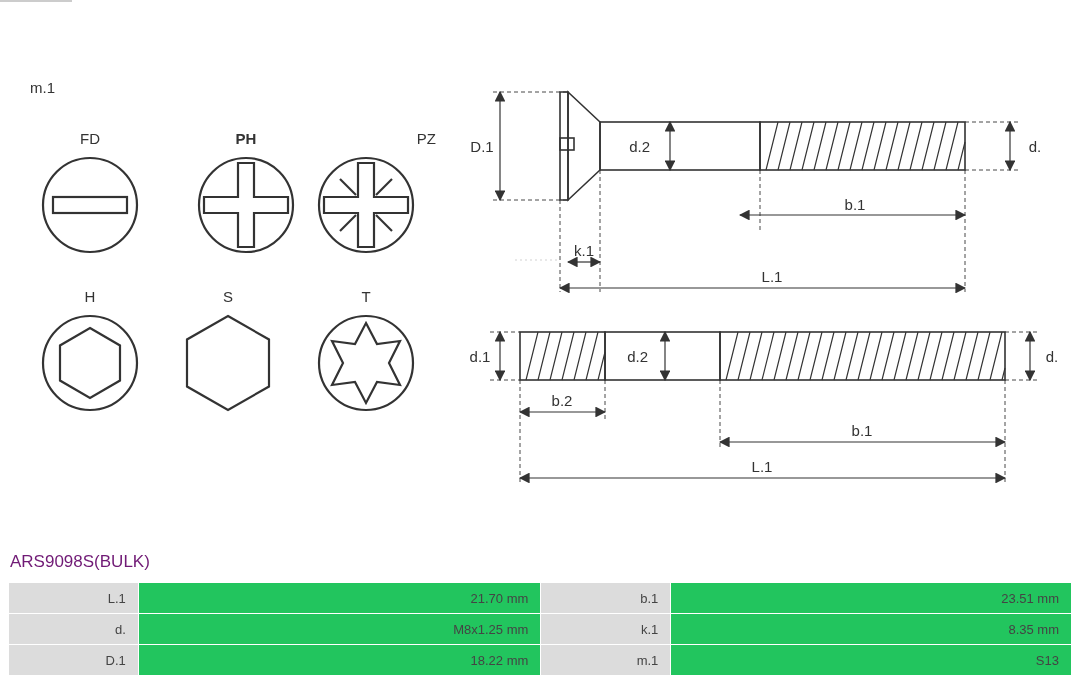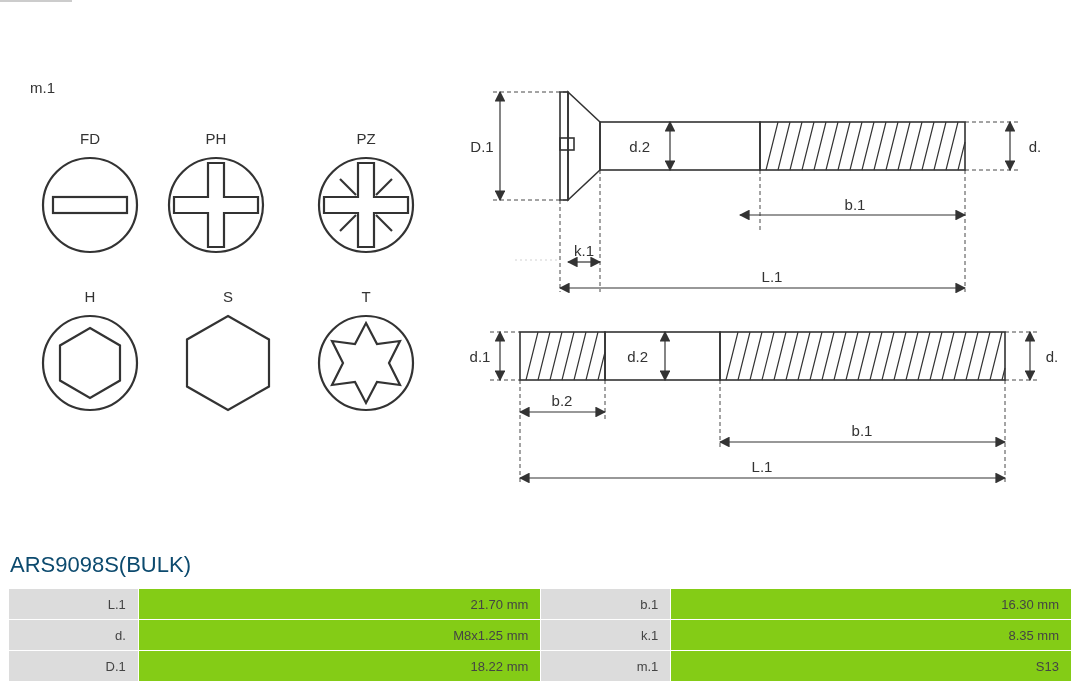--- a/index.html
+++ b/index.html
@@ -59,43 +59,43 @@
     display: block;
     margin: 0 auto;
   }
   .table-wrap {
     position: absolute;
     left: 8px;
     top: 552px;
     width: 1064px;
   }
   .part-code {
-    color: #0c4a6e;
-    font-size: 22px;
+    color: #701a75;
+    font-size: 17px;
     margin: 0 0 10px 2px;
     font-family: "Liberation Sans", sans-serif;
   }
   table.spec {
     border-collapse: collapse;
     width: 1064px;
     font-size: 13px;
   }
   table.spec td {
     border: 1px solid #ffffff;
     height: 30px;
     padding: 0 12px;
   }
   td.k {
     background: #dcdcdc;
     color: #444444;
     text-align: right;
     width: 115px;
   }
   td.v {
-    background: #84cc16;
+    background: #22c55e;
     color: #444444;
     text-align: right;
     width: 417px;
   }
 </style>
 </head>
 <body>
 
 <div class="top-rule"></div>
 
@@ -106,29 +106,29 @@
   <div class="heads">
 
     <div class="head-cell" style="left:0px; top:0px;">
       <span class="hlabel">FD</span>
       <svg class="head-svg" width="100" height="100" viewBox="0 0 100 100">
         <circle cx="50" cy="50" r="47" fill="none" stroke="#333" stroke-width="2.2"></circle>
         <rect x="13" y="42" width="74" height="16" fill="none" stroke="#333" stroke-width="2.2"></rect>
       </svg>
     </div>
 
-    <div class="head-cell" style="left:126px; top:0px;">
+    <div class="head-cell" style="left:156px; top:0px;font-weight:bold;">
       <span class="hlabel">PH</span>
       <svg class="head-svg" width="100" height="100" viewBox="0 0 100 100">
         <circle cx="50" cy="50" r="47" fill="none" stroke="#333" stroke-width="2.2"></circle>
         <path d="M42,8 L58,8 L58,42 L92,42 L92,58 L58,58 L58,92 L42,92 L42,58 L8,58 L8,42 L42,42 Z" fill="none" stroke="#333" stroke-width="2.2"></path>
       </svg>
     </div>
 
-    <div class="head-cell" style="left:276px; top:0px;">
+    <div class="head-cell" style="left:276px; top:0px;text-align:right;">
       <span class="hlabel">PZ</span>
       <svg class="head-svg" width="100" height="100" viewBox="0 0 100 100">
         <circle cx="50" cy="50" r="47" fill="none" stroke="#333" stroke-width="2.2"></circle>
         <path d="M42,8 L58,8 L58,42 L92,42 L92,58 L58,58 L58,92 L42,92 L42,58 L8,58 L8,42 L42,42 Z" fill="none" stroke="#333" stroke-width="2.2"></path>
         <line x1="24" y1="24" x2="40" y2="40" stroke="#333" stroke-width="2.2"></line>
         <line x1="76" y1="24" x2="60" y2="40" stroke="#333" stroke-width="2.2"></line>
         <line x1="24" y1="76" x2="40" y2="60" stroke="#333" stroke-width="2.2"></line>
         <line x1="76" y1="76" x2="60" y2="60" stroke="#333" stroke-width="2.2"></line>
       </svg>
     </div>
@@ -305,21 +305,21 @@
 </div>
 
 <div class="table-wrap">
   <div class="part-code">ARS9098S(BULK)</div>
   <table class="spec">
     <tbody>
       <tr>
         <td class="k">L.1</td>
         <td class="v">21.70 mm</td>
         <td class="k">b.1</td>
-        <td class="v">16.30 mm</td>
+        <td class="v">23.51 mm</td>
       </tr>
       <tr>
         <td class="k">d.</td>
         <td class="v">M8x1.25 mm</td>
         <td class="k">k.1</td>
         <td class="v">8.35 mm</td>
       </tr>
       <tr>
         <td class="k">D.1</td>
         <td class="v">18.22 mm</td>

